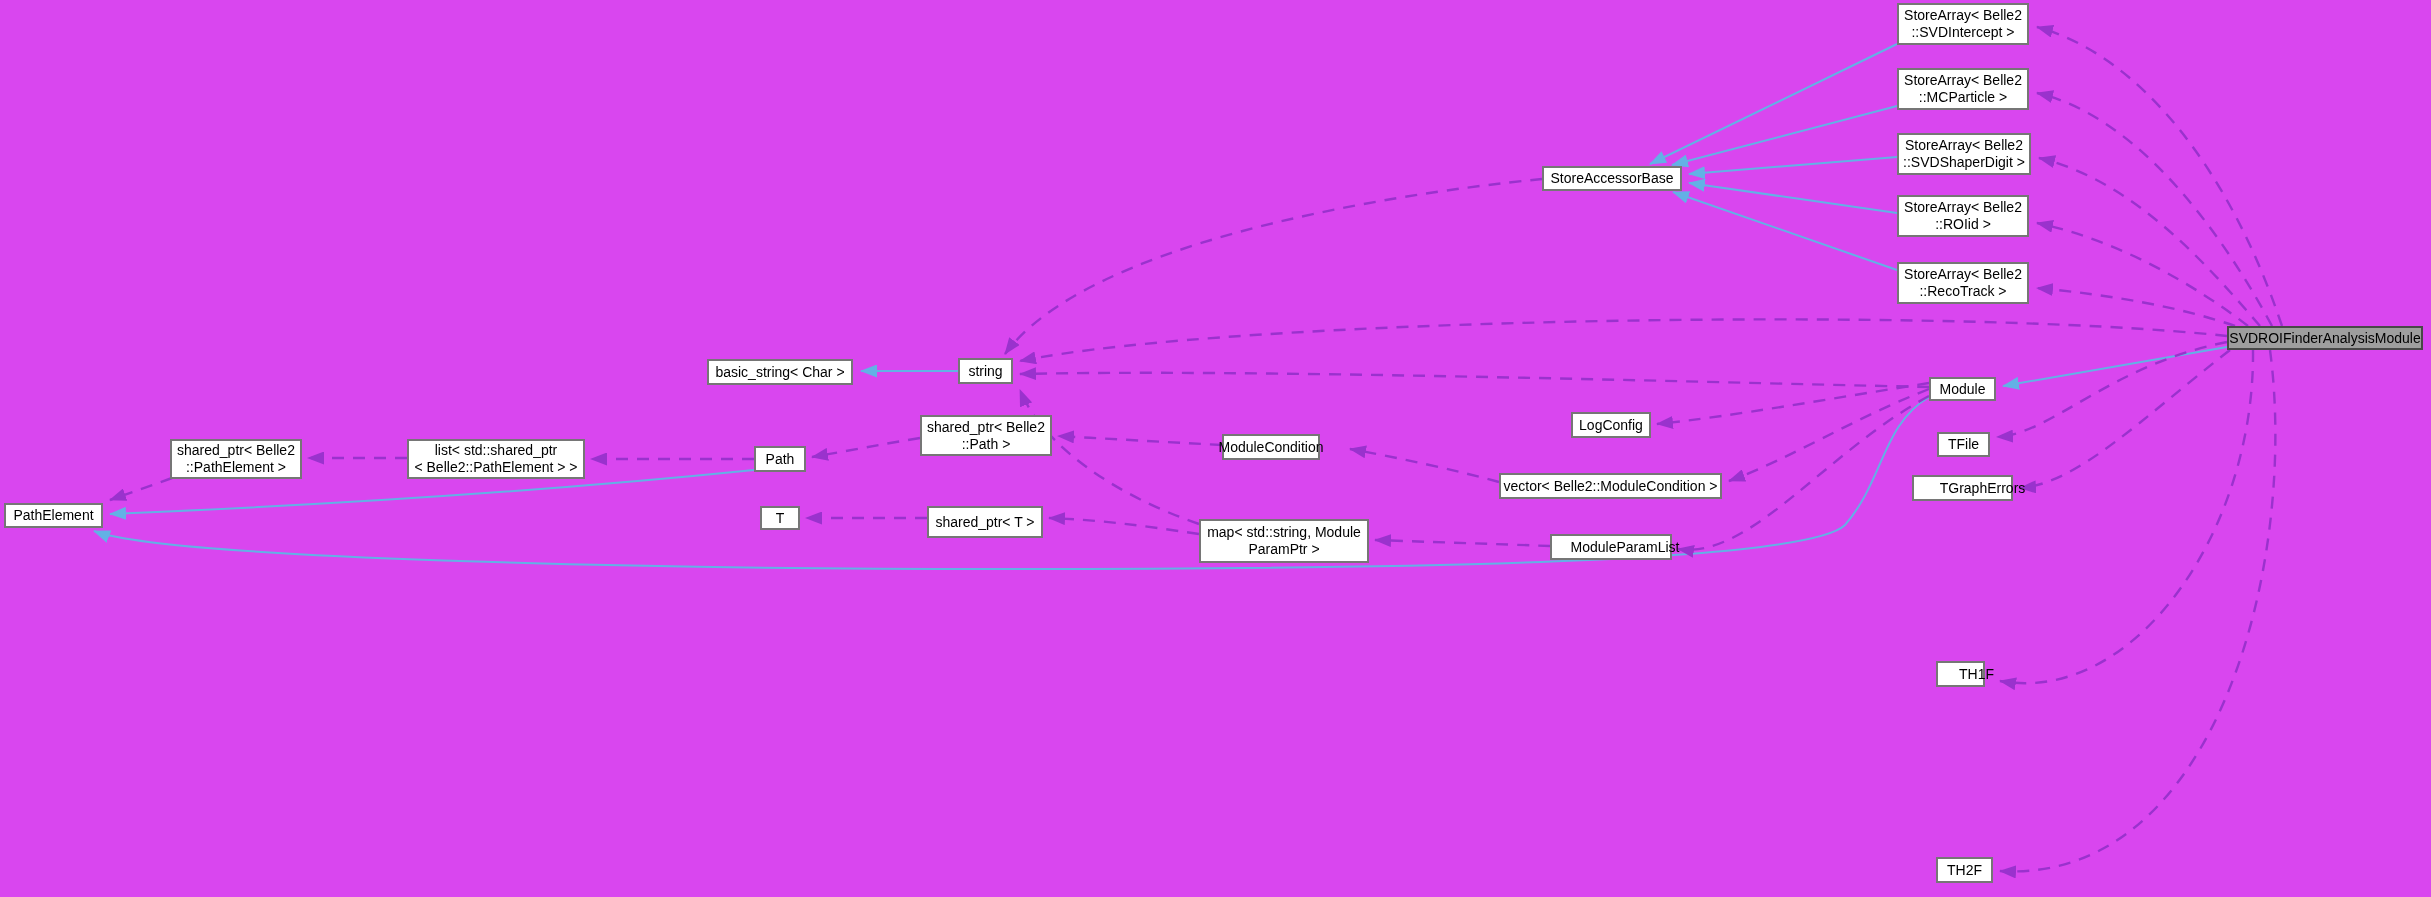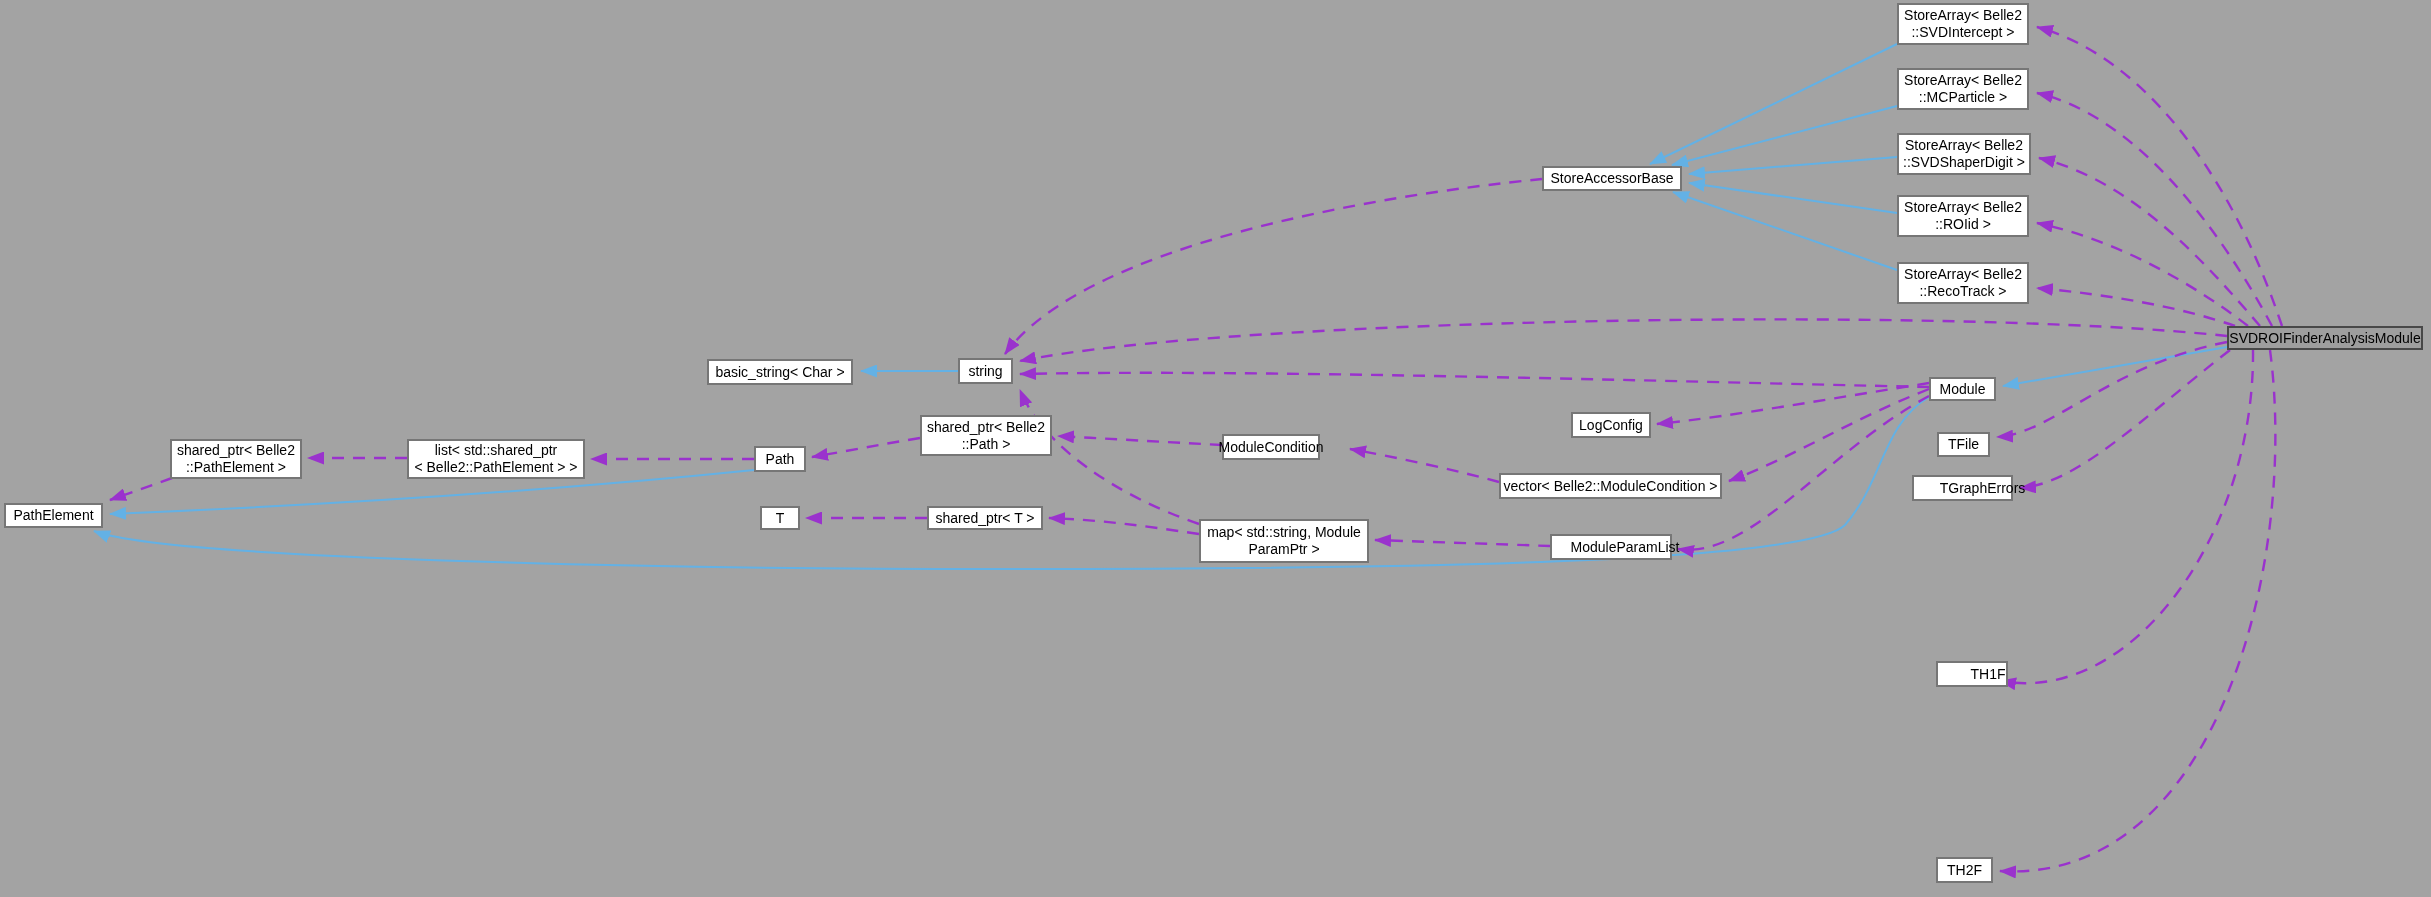--- a/index.html
+++ b/index.html
@@ -1,19 +1,19 @@
 <!DOCTYPE html>
 <html><head>
 <meta charset="utf-8">
 <style>
   html,body{margin:0;padding:0;background:#000;}
   #canvas{
     position:relative;
     width:2431px;height:897px;
-    background:#a3a3a3;
+    background:#d946ef;
     overflow:hidden;
     font-family:"Liberation Sans","DejaVu Sans",sans-serif;
   }
   #edges{position:absolute;left:0;top:0;width:2431px;height:897px;}
   .edge-inherit{fill:none;stroke:#63b1e5;stroke-width:2;}
   .edge-usage{fill:none;stroke:#9a32cd;stroke-width:2.4;stroke-dasharray:12 9;}
   .node{
     position:absolute;
     box-sizing:border-box;
     background:#ffffff;
@@ -92,34 +92,34 @@
 ::SVDShaperDigit &gt;</div>
       <div class="node" style="left: 1897px; top: 195px; width: 132px; height: 42px;">StoreArray&lt; Belle2
 ::ROIid &gt;</div>
       <div class="node" style="left: 1897px; top: 262px; width: 132px; height: 42px;">StoreArray&lt; Belle2
 ::RecoTrack &gt;</div>
       <div class="node" style="left: 1542px; top: 166px; width: 140px; height: 25px;">StoreAccessorBase</div>
       <div class="node highlight" style="left: 2227px; top: 326px; width: 196px; height: 24px;">SVDROIFinderAnalysisModule</div>
       <div class="node" style="left: 1929px; top: 377px; width: 67px; height: 24px;">Module</div>
       <div class="node" style="left: 1937px; top: 426px; width: 53px; height: 25px; margin-top: 6px;">TFile</div>
       <div class="node" style="left: 1912px; top: 475px; width: 101px; height: 26px; padding-left: 40px;">TGraphErrors</div>
-      <div class="node" style="left: 1936px; top: 661px; width: 72px; height: 26px; padding-left: 32px;">TH1F</div>
+      <div class="node" style="left: 1936px; top: 661px; width: 49px; height: 26px; padding-left: 32px;">TH1F</div>
       <div class="node" style="left: 1936px; top: 857px; width: 57px; height: 26px;">TH2F</div>
       <div class="node" style="left: 1571px; top: 412px; width: 80px; height: 26px;">LogConfig</div>
       <div class="node" style="left: 1499px; top: 473px; width: 223px; height: 26px;">vector&lt; Belle2::ModuleCondition &gt;</div>
       <div class="node" style="left: 1550px; top: 534px; width: 122px; height: 26px; padding-left: 28px;">ModuleParamList</div>
       <div class="node" style="left: 1222px; top: 434px; width: 98px; height: 26px;">ModuleCondition</div>
       <div class="node" style="left: 1199px; top: 519px; width: 170px; height: 44px;">map&lt; std::string, Module
 ParamPtr &gt;</div>
       <div class="node" style="left: 958px; top: 358px; width: 55px; height: 26px;">string</div>
       <div class="node" style="left: 707px; top: 359px; width: 146px; height: 26px;">basic_string&lt; Char &gt;</div>
       <div class="node" style="left: 920px; top: 415px; width: 132px; height: 41px;">shared_ptr&lt; Belle2
 ::Path &gt;</div>
       <div class="node" style="left: 754px; top: 446px; width: 52px; height: 26px;">Path</div>
       <div class="node" style="left: 760px; top: 506px; width: 40px; height: 24px;">T</div>
-      <div class="node" style="left: 927px; top: 506px; width: 116px; height: 24px;">shared_ptr&lt; T &gt;</div>
+      <div class="node" style="left: 927px; top: 506px; width: 116px; height: 32px;">shared_ptr&lt; T &gt;</div>
       <div class="node" style="left: 4px; top: 503px; width: 99px; height: 25px;">PathElement</div>
       <div class="node" style="left: 170px; top: 439px; width: 132px; height: 40px;">shared_ptr&lt; Belle2
 ::PathElement &gt;</div>
       <div class="node" style="left: 407px; top: 439px; width: 178px; height: 40px;">list&lt; std::shared_ptr
 &lt; Belle2::PathElement &gt; &gt;</div>
     </div>
 </div>
 
 </body></html>

